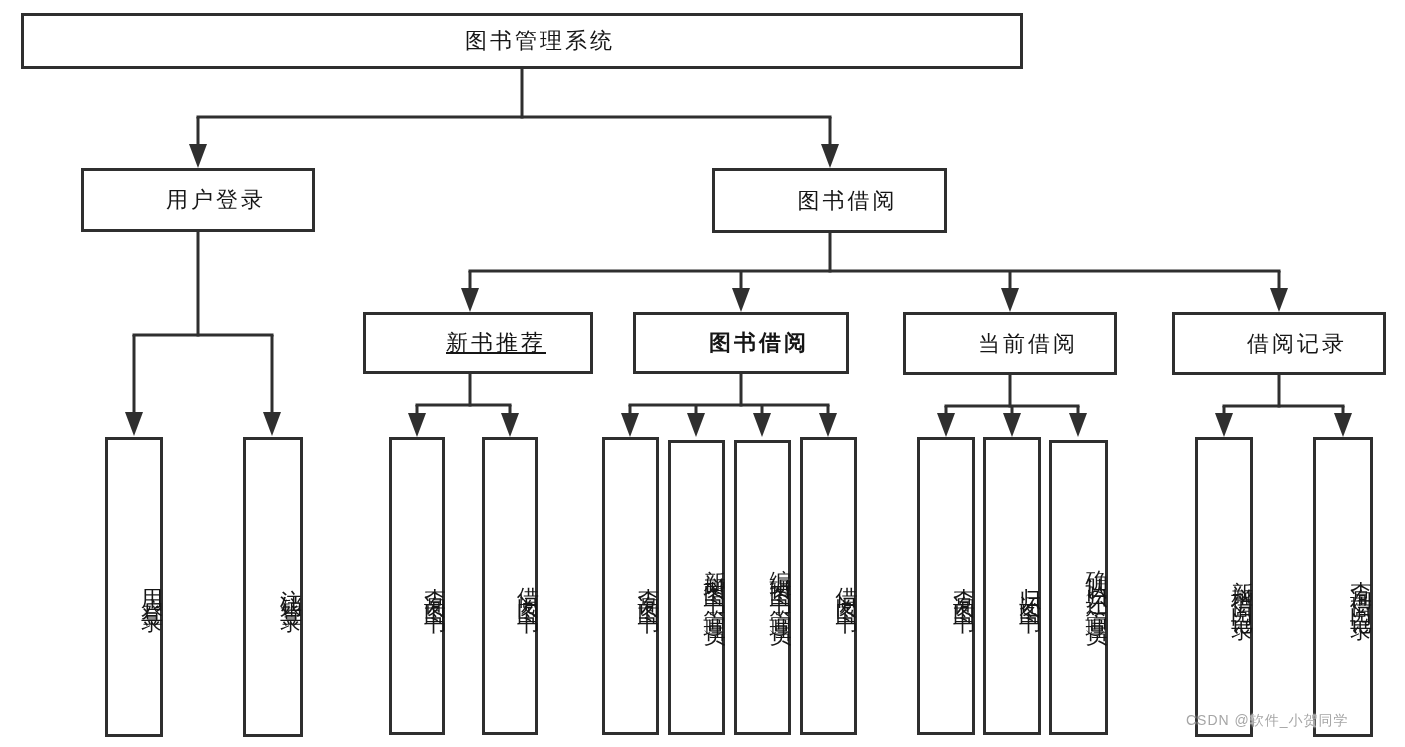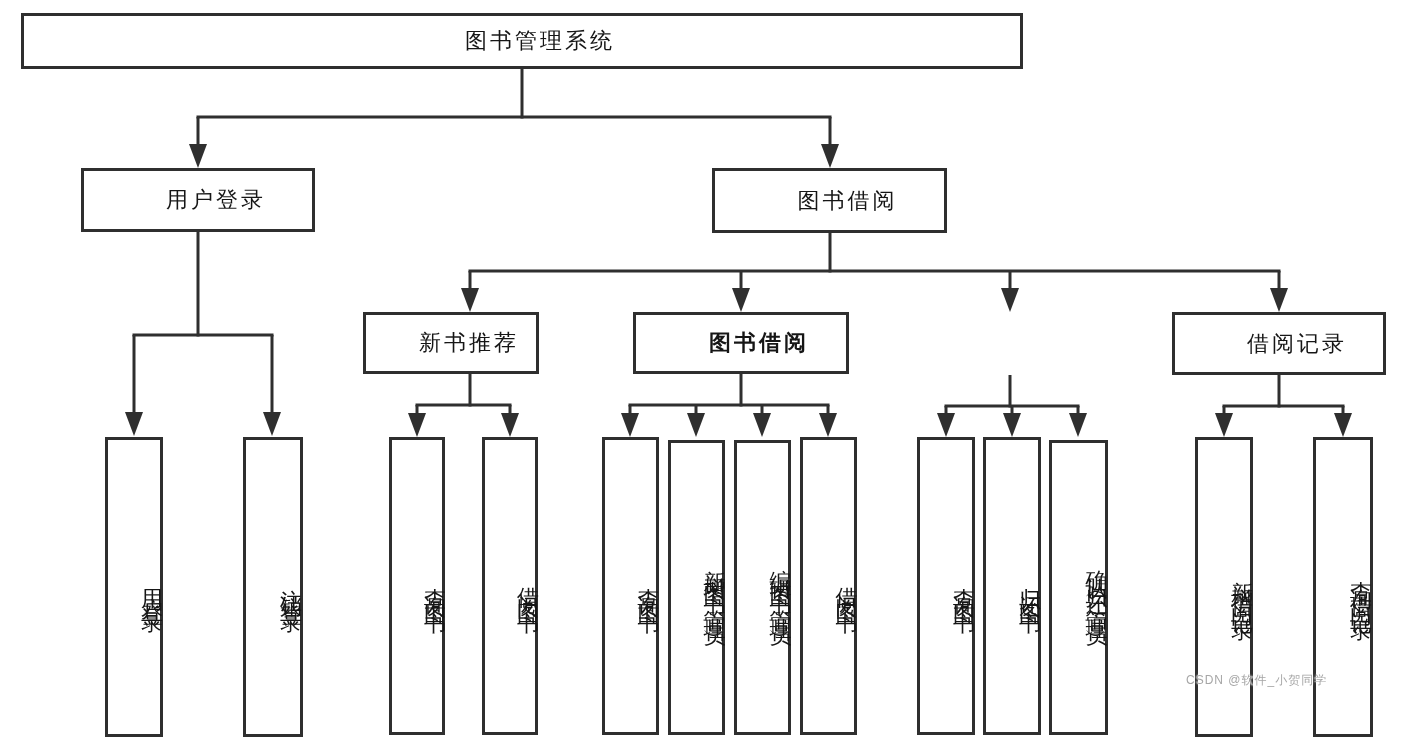--- a/index.html
+++ b/index.html
@@ -22,22 +22,22 @@
     position:absolute;box-sizing:border-box;
     border:3px solid var(--line);background:var(--background);
     display:flex;align-items:center;justify-content:center;
     font-size:22px;letter-spacing:3px;white-space:nowrap;padding-left:36px;
   }
   .vnode{
     writing-mode:vertical-rl;text-orientation:mixed;
     letter-spacing:8px;font-size:22px;white-space:normal;
   }
   .watermark{
-    position:absolute;left:1186px;top:672px;z-index:3;
-    font-size:12px;letter-spacing:1px;color:var(--watermark);
+    position:absolute;left:1186px;top:712px;z-index:3;
+    font-size:14px;letter-spacing:1px;color:var(--watermark);
     text-shadow:0 0 2px #fff,0 0 2px #fff;white-space:nowrap;
   }
 </style>
 </head>
 <body>
 
 <div class="canvas">
 
   <svg class="connectors" width="1405" height="747" viewBox="0 0 1405 747">
 
@@ -99,22 +99,23 @@
     <line x1="1343" y1="406" x2="1343" y2="415"></line>
     <polygon points="1215,413 1233,413 1224,437"></polygon>
     <polygon points="1334,413 1352,413 1343,437"></polygon>
   </svg>
 
   <div class="node" style="left:21px;top:13px;width:1002px;height:56px;">图书管理系统</div>
 
   <div class="node" style="left:81px;top:168px;width:234px;height:64px;">用户登录</div>
   <div class="node" style="left:712px;top:168px;width:235px;height:65px;">图书借阅</div>
 
-  <div class="node" style="left:363px;top:312px;width:176px;height:62px;">新书推荐</div>
+  <div class="node" style="left:363px;top:312px;width:230px;height:62px;text-decoration:underline;">新书推荐</div>
   <div class="node" style="left:633px;top:312px;width:216px;height:62px;font-weight:bold;">图书借阅</div>
+  <div class="node" style="left:903px;top:312px;width:214px;height:63px;">当前借阅</div>
   <div class="node" style="left:1172px;top:312px;width:214px;height:63px;">借阅记录</div>
 
   <div class="node vnode" style="left:105px;top:437px;width:58px;height:300px;">用户登录</div>
   <div class="node vnode" style="left:243px;top:437px;width:60px;height:300px;">注销登录</div>
 
   <div class="node vnode" style="left:389px;top:437px;width:56px;height:298px;">查询图书</div>
   <div class="node vnode" style="left:482px;top:437px;width:56px;height:298px;">借阅图书</div>
 
   <div class="node vnode" style="left:602px;top:437px;width:57px;height:298px;">查询图书</div>
   <div class="node vnode" style="left:668px;top:440px;width:57px;height:295px;">新增图书（管理员）</div>

